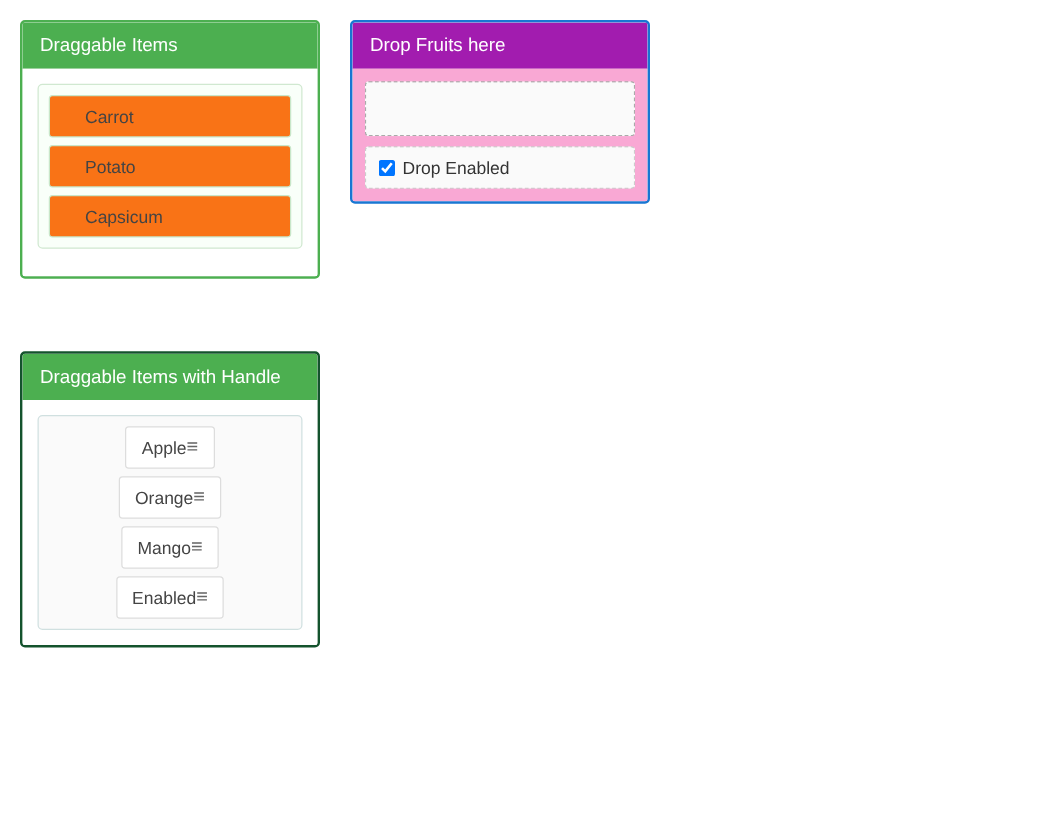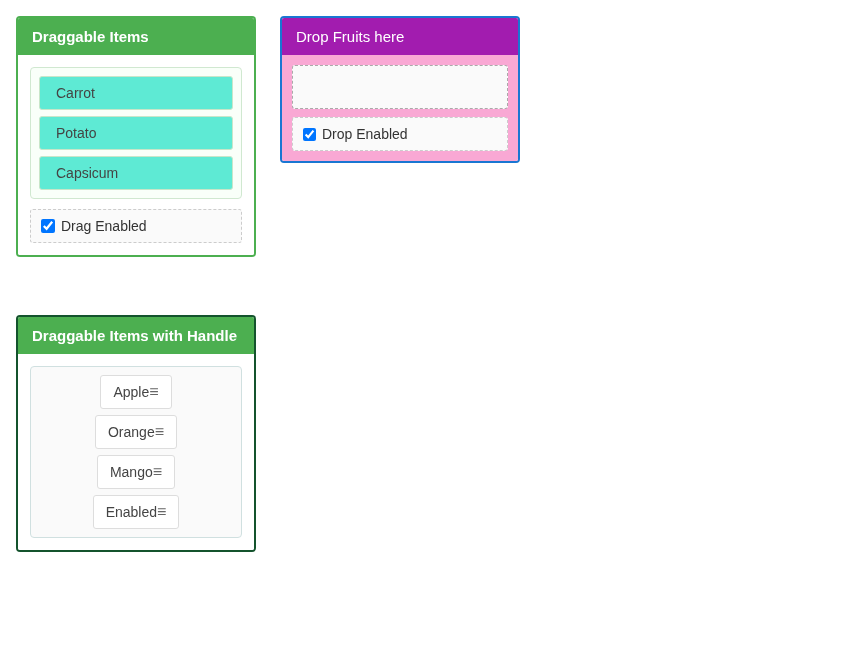--- a/index.html
+++ b/index.html
@@ -21,41 +21,41 @@
       overflow: hidden;
       border: 2px solid #4caf50;
       min-width: 240px;
       max-width: 260px;
     }
     .panel-header {
       background: #4caf50;
       color: #fff;
       padding: 10px 14px;
       font-size: 15px;
-      font-weight: bold;
+      font-weight: normal;
     }
     .panel-body {
       background: #fff;
       padding: 12px;
     }
     .drag-list {
       border: 1px solid #d0e8d0;
       border-radius: 4px;
       background: #f9fff9;
       padding: 8px;
       display: flex;
       flex-direction: column;
       gap: 6px;
       margin-bottom: 10px;
     }
     .drag-item {
-      background: #5eead4;
+      background: #f97316;
       border: 1px solid #c8e6c9;
       border-radius: 3px;
-      padding: 8px 16px;
+      padding: 8px 28px;
       cursor: grab;
       color: #444;
       font-size: 14px;
     }
     .checkbox-row {
       display: flex;
       align-items: center;
       gap: 6px;
       padding: 8px 10px;
       border: 1px dashed #ccc;
@@ -152,24 +152,20 @@
     <div class="panel-header">
       <span>Draggable Items</span>
     </div>
     <div class="panel-body">
       <div class="drag-list">
 
       <div class="drag-item">Carrot</div>
           <div class="drag-item">Potato</div>
           <div class="drag-item">Capsicum</div>
         </div>
-      <div class="checkbox-row">
-        <input type="checkbox" checked="" style="">
-        <label>Drag Enabled</label>
-      </div>
     </div>
   </div>
 
   <div class="drop-panel">
     <div class="drop-panel-header">
       <span>Drop Fruits here</span>
     </div>
     <div class="drop-panel-body">
       <div class="drop-area"></div>
       <div class="drop-checkbox-row">

